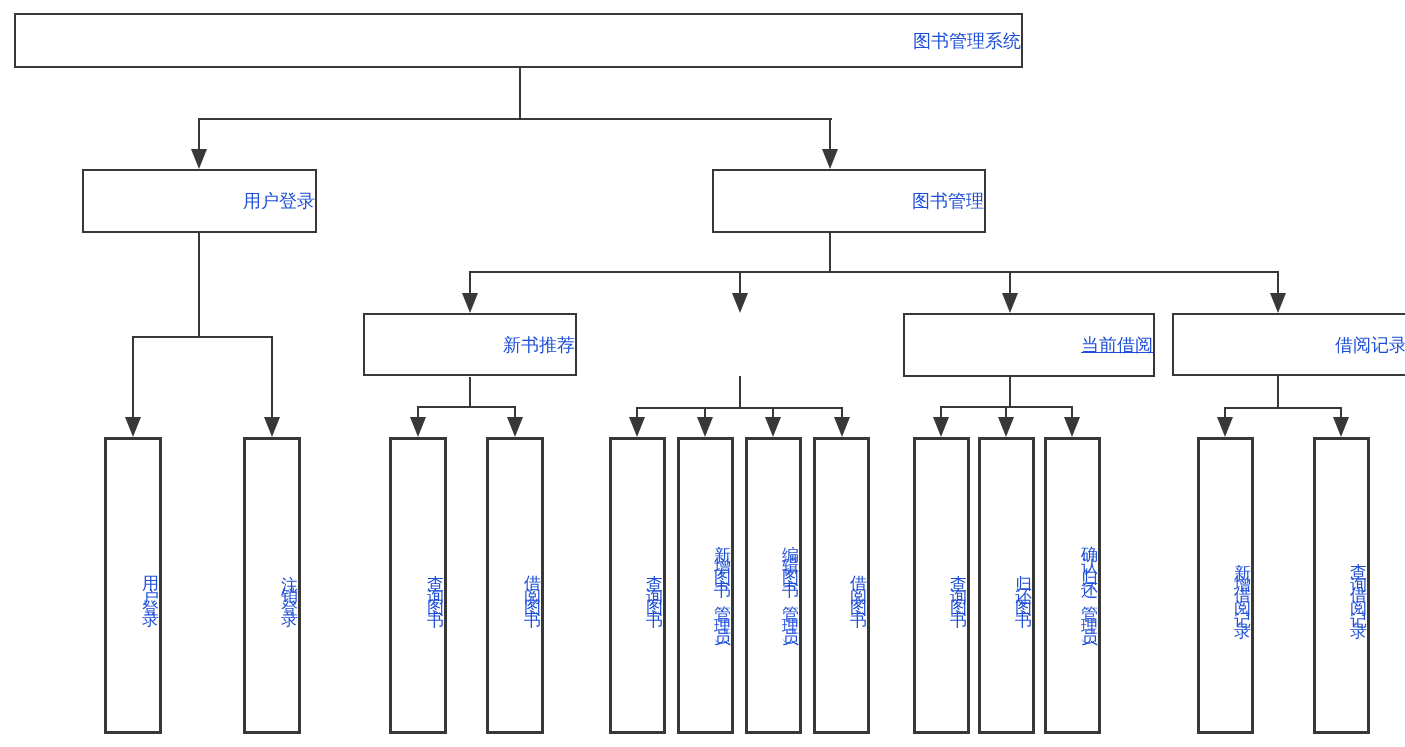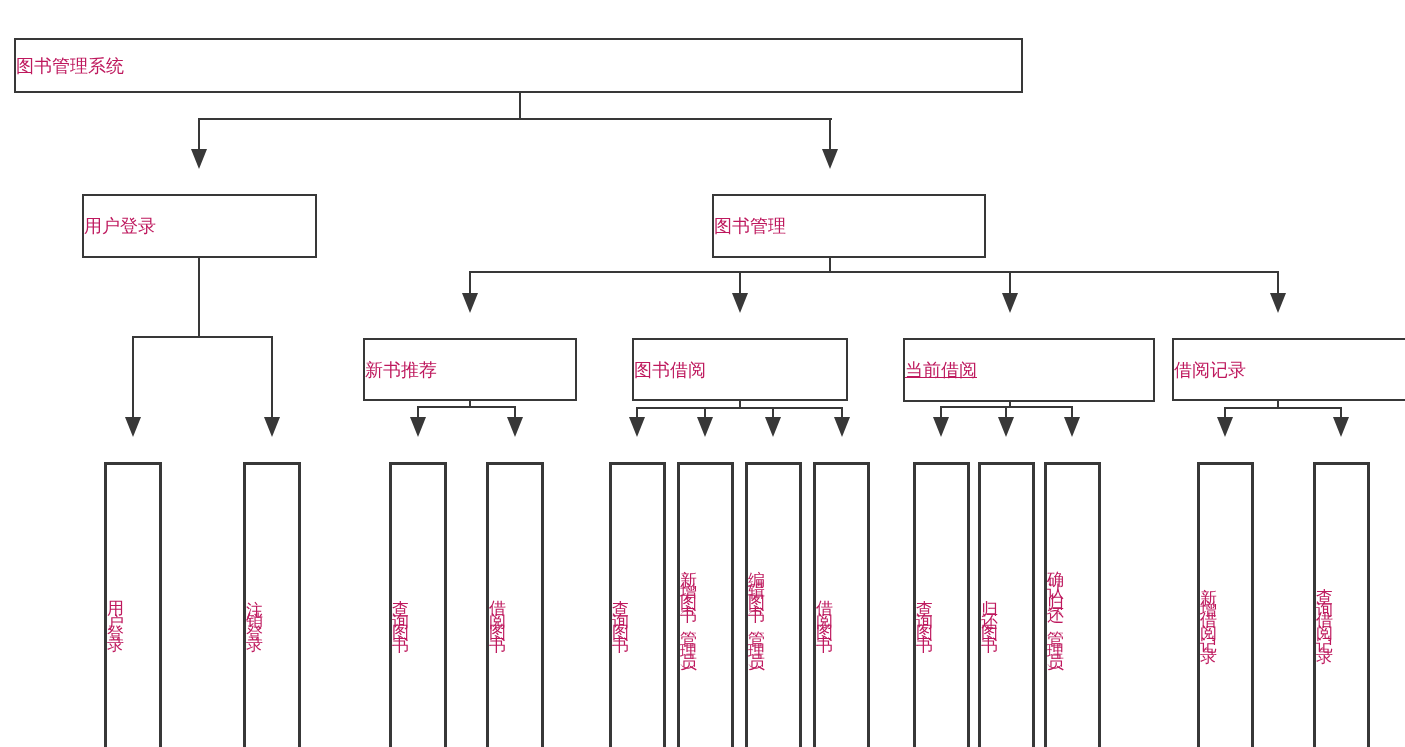--- a/index.html
+++ b/index.html
@@ -2,22 +2,22 @@
 <html><head>
 <meta charset="utf-8">
 <style>
   html,body{margin:0;padding:0;background:#ffffff;}
   .stage{
     position:relative;width:1405px;height:747px;background:#ffffff;overflow:hidden;
     font-family:"Liberation Sans","DejaVu Sans",sans-serif;color:#2d2d2d;
   }
   .node{
     position:absolute;box-sizing:border-box;background:#ffffff;
-    border:2px solid #383838;display:flex;align-items:center;justify-content:flex-start;
-    font-size:18px;color:#be185d;z-index:2;margin-top:25px;
+    border:2px solid #383838;display:flex;align-items:center;justify-content:flex-end;
+    font-size:18px;color:#1d4ed8;z-index:2;
   }
   .node.leaf{border-width:3px;font-size:17px;}
   .leaf .vtext{
     writing-mode:vertical-rl;text-orientation:mixed;
     letter-spacing:12px;line-height:1;white-space:nowrap;
   }
   .hv-line{position:absolute;background:#383838;z-index:1;}
   .arrowhead{
     position:absolute;width:0;height:0;z-index:1;
     border-left:8px solid transparent;border-right:8px solid transparent;
@@ -39,23 +39,20 @@
 
   <div class="node" style="left:82px;top:169px;width:235px;height:64px;">
     <span>用户登录</span>
   </div>
   <div class="node" style="left:712px;top:169px;width:274px;height:64px;">
     <span>图书管理</span>
   </div>
 
   <div class="node" style="left:363px;top:313px;width:214px;height:63px;">
     <span>新书推荐</span>
-  </div>
-  <div class="node" style="left:632px;top:313px;width:216px;height:63px;">
-    <span>图书借阅</span>
   </div>
   <div class="node" style="left:903px;top:313px;width:252px;height:64px;text-decoration:underline;">
     <span>当前借阅</span>
   </div>
   <div class="node" style="left:1172px;top:313px;width:237px;height:63px;">
     <span>借阅记录</span>
   </div>
 
   <div class="node leaf" style="left:104px;top:437px;width:58px;height:297px;">
     <span class="vtext">用户登录</span>

